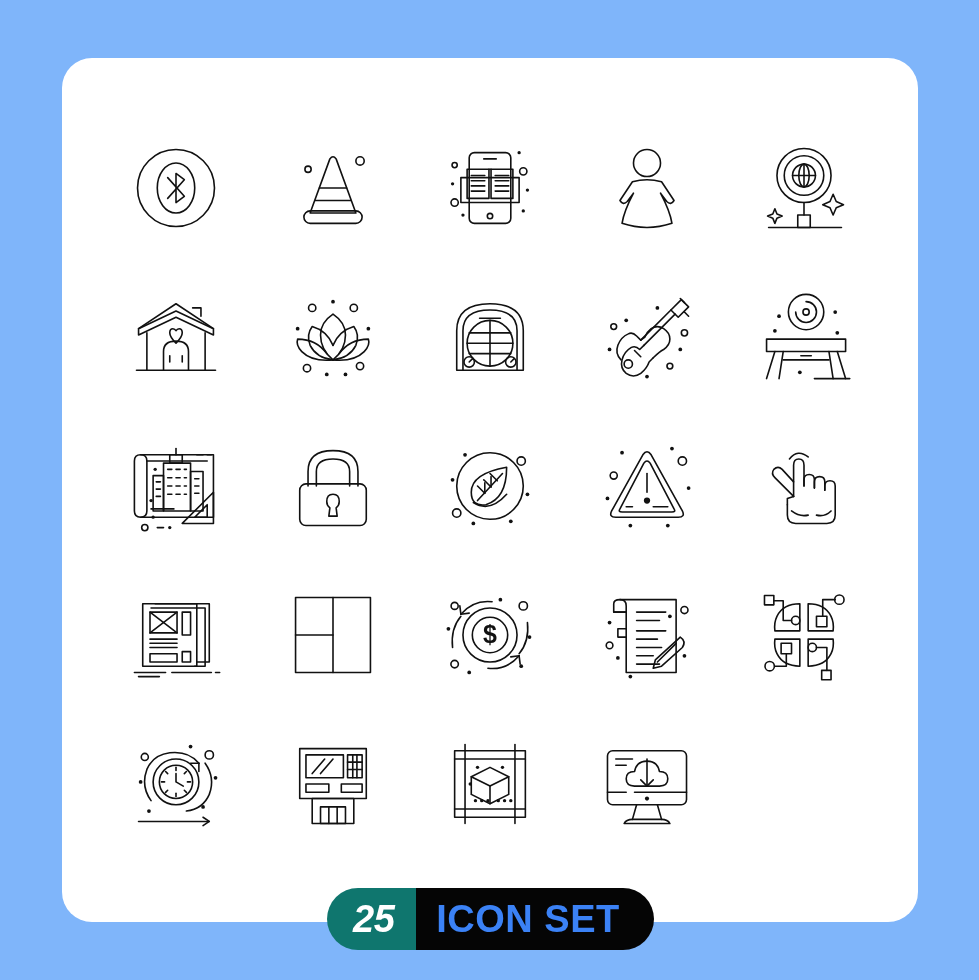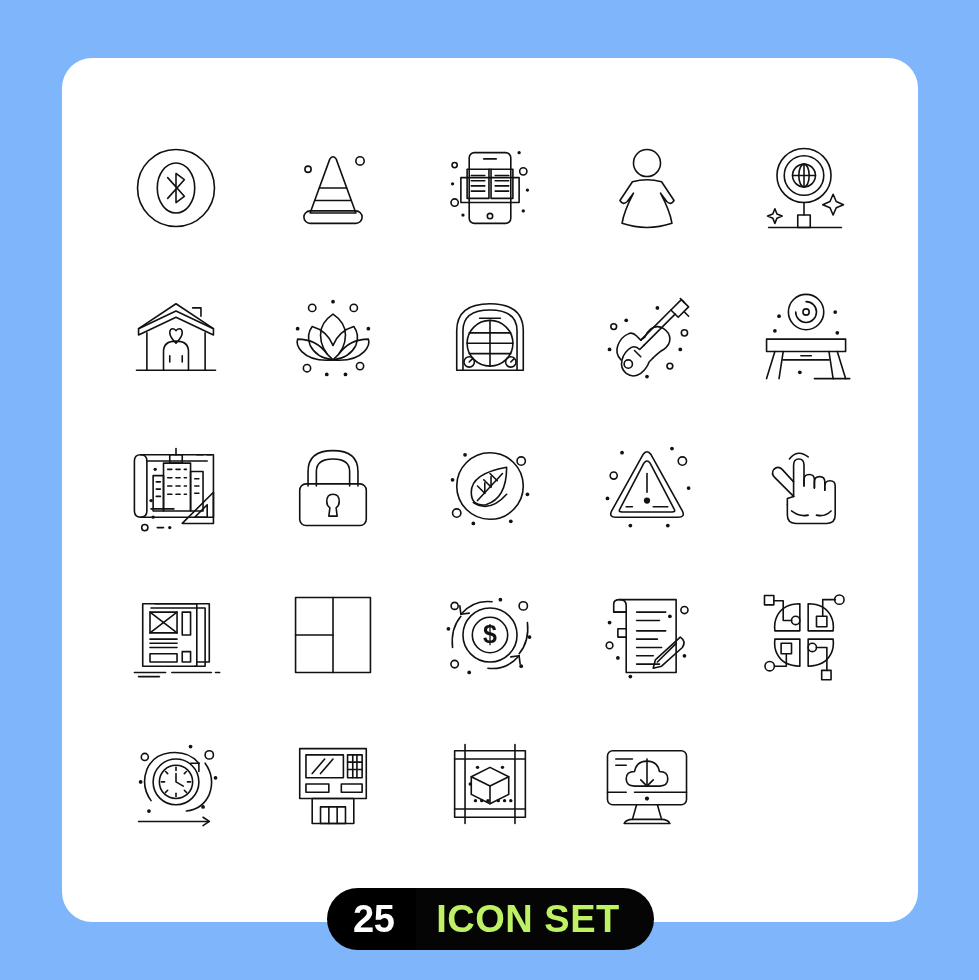--- a/index.html
+++ b/index.html
@@ -71,33 +71,34 @@
     position: absolute;
     left: 327px;
     top: 888px;
     height: 62px;
     display: flex;
     align-items: stretch;
     border-radius: 31px;
     overflow: hidden;
   }
   .badge-count {
-    background: #000000;
+    background: #0f766e;
     color: #FFFFFF;
     font-size: 38px;
     font-weight: bold;
     display: flex;
     align-items: center;
     justify-content: center;
     padding: 0 22px 0 26px;
     letter-spacing: -0.5px;
+    font-style: italic;
   }
   .badge-label {
     background: #050505;
-    color: #bef264;
+    color: #3b82f6;
     font-size: 38px;
     font-weight: bold;
     display: flex;
     align-items: center;
     justify-content: center;
     padding: 0 34px 0 20px;
     letter-spacing: 0.5px;
   }
 </style>
 </head>

